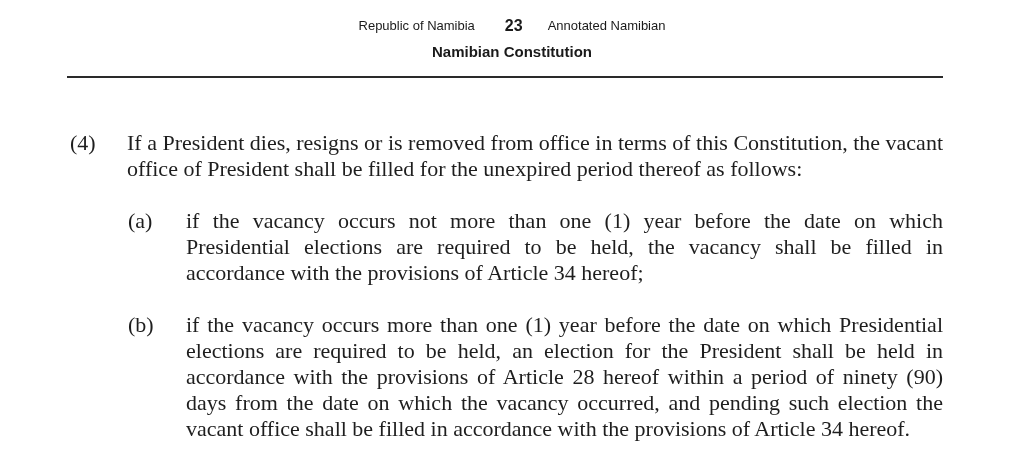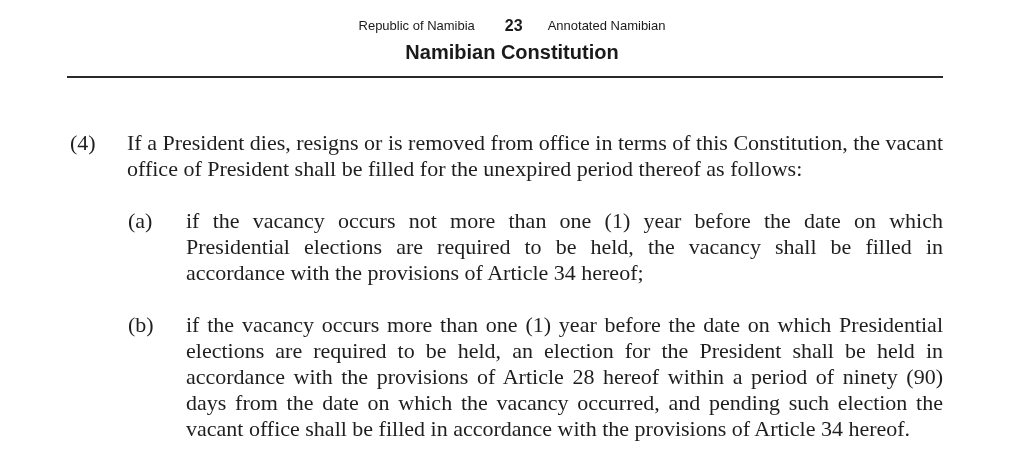--- a/index.html
+++ b/index.html
@@ -30,21 +30,21 @@
   .header-meta .page-number {
     font-weight: bold;
     font-size: 16px;
     margin-left: 30px;
     margin-right: 25px;
   }
   .doc-title {
     margin-top: 10px;
     text-align: center;
     font-family: "Liberation Sans", "DejaVu Sans", sans-serif;
-    font-size: 20px;
+    font-size: 15px;
     font-weight: bold;
     line-height: 18px;
     color: #1a1a1a;
   }
   .header-divider {
     margin: 15px 0 0 67px;
     width: 876px;
     height: 0;
     border: none;
     border-top: 2px solid #2a2a2a;

